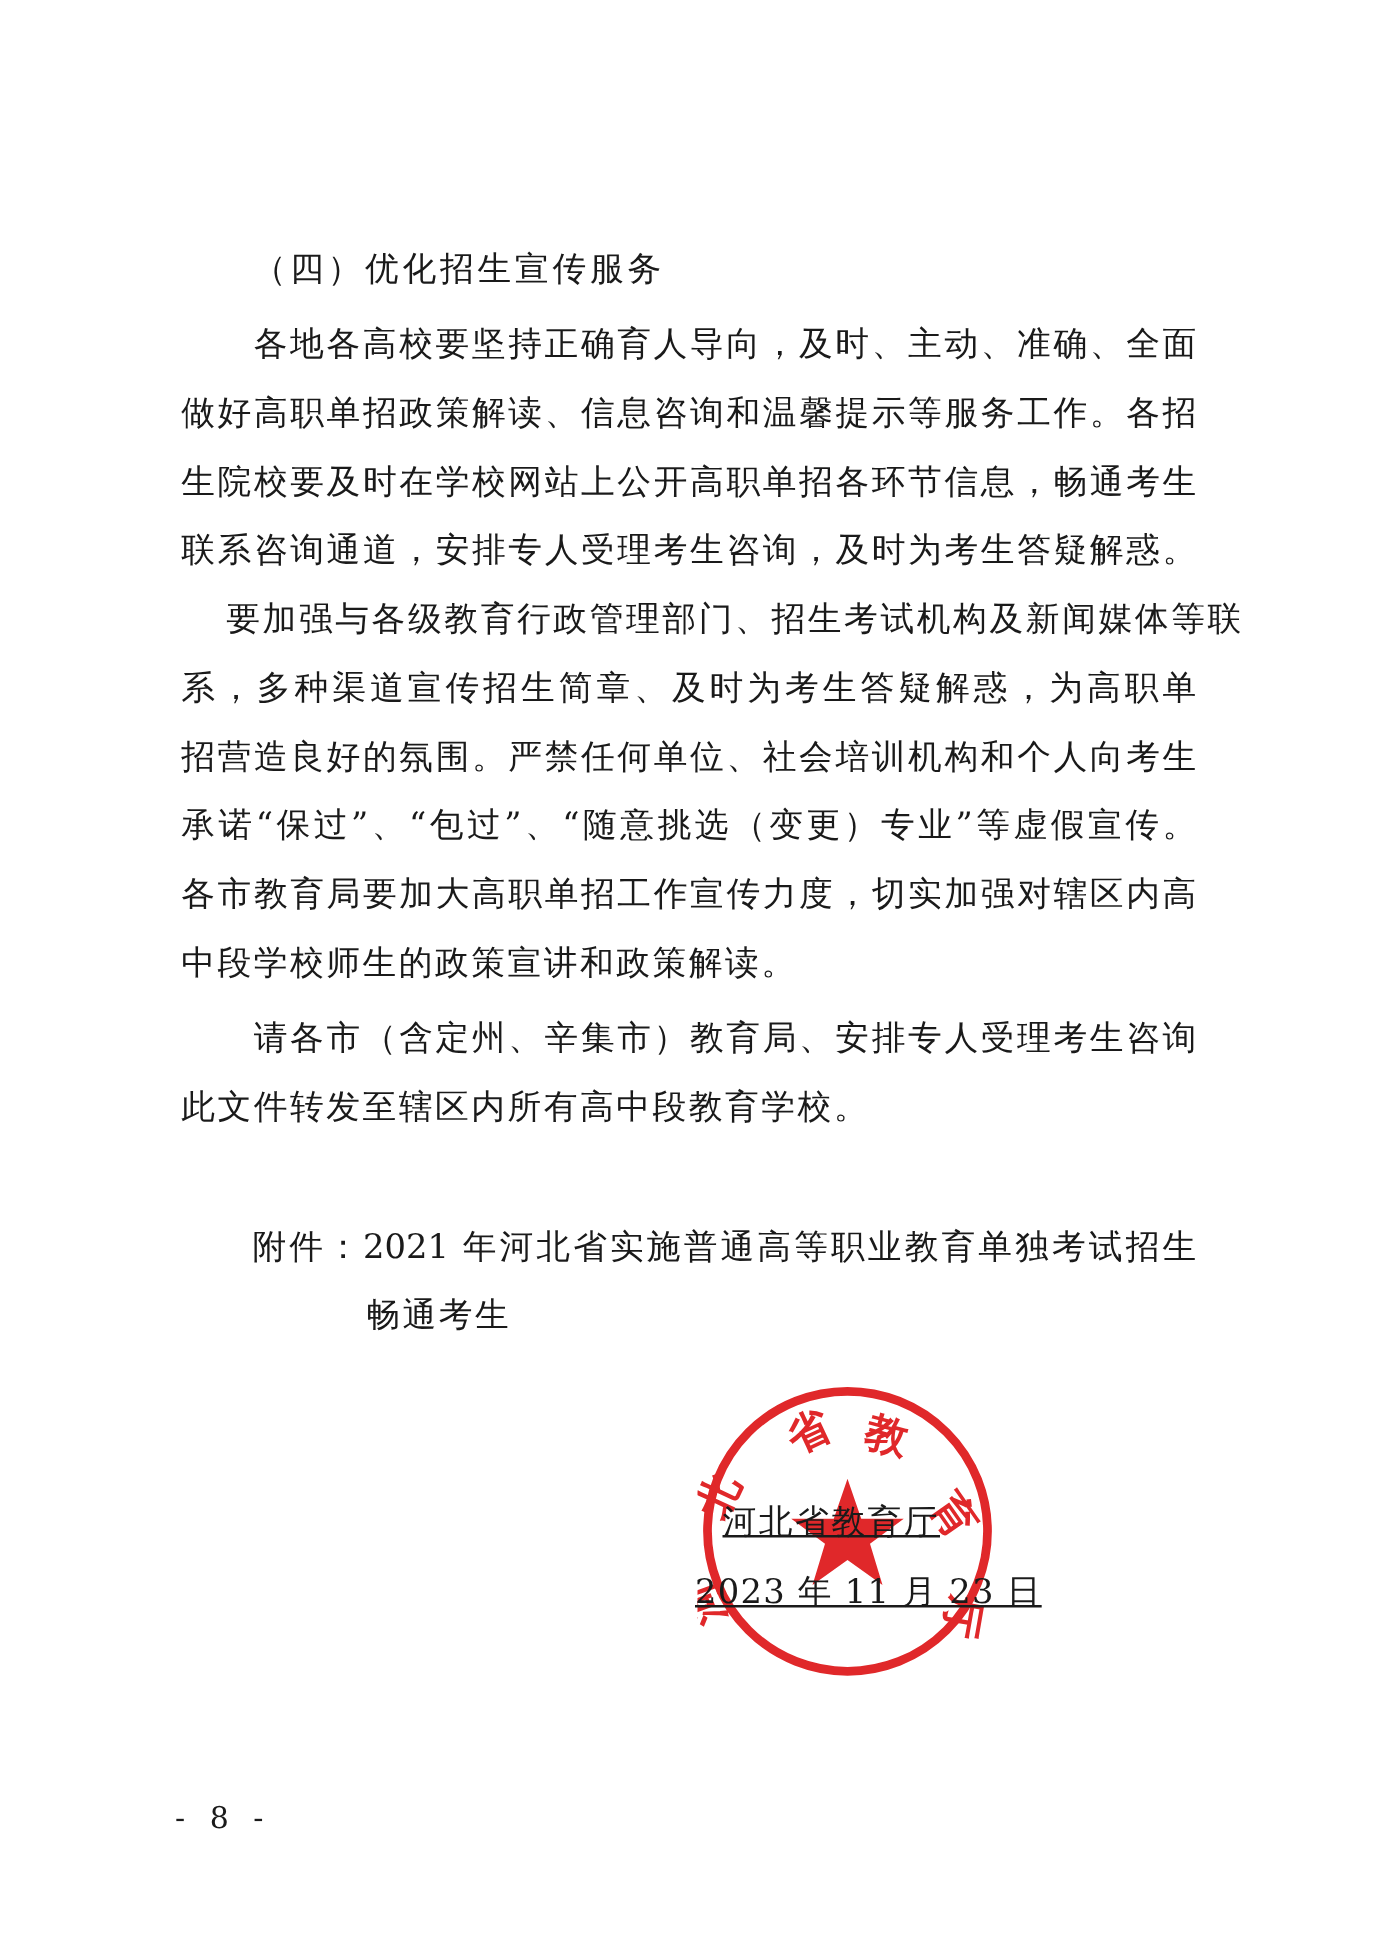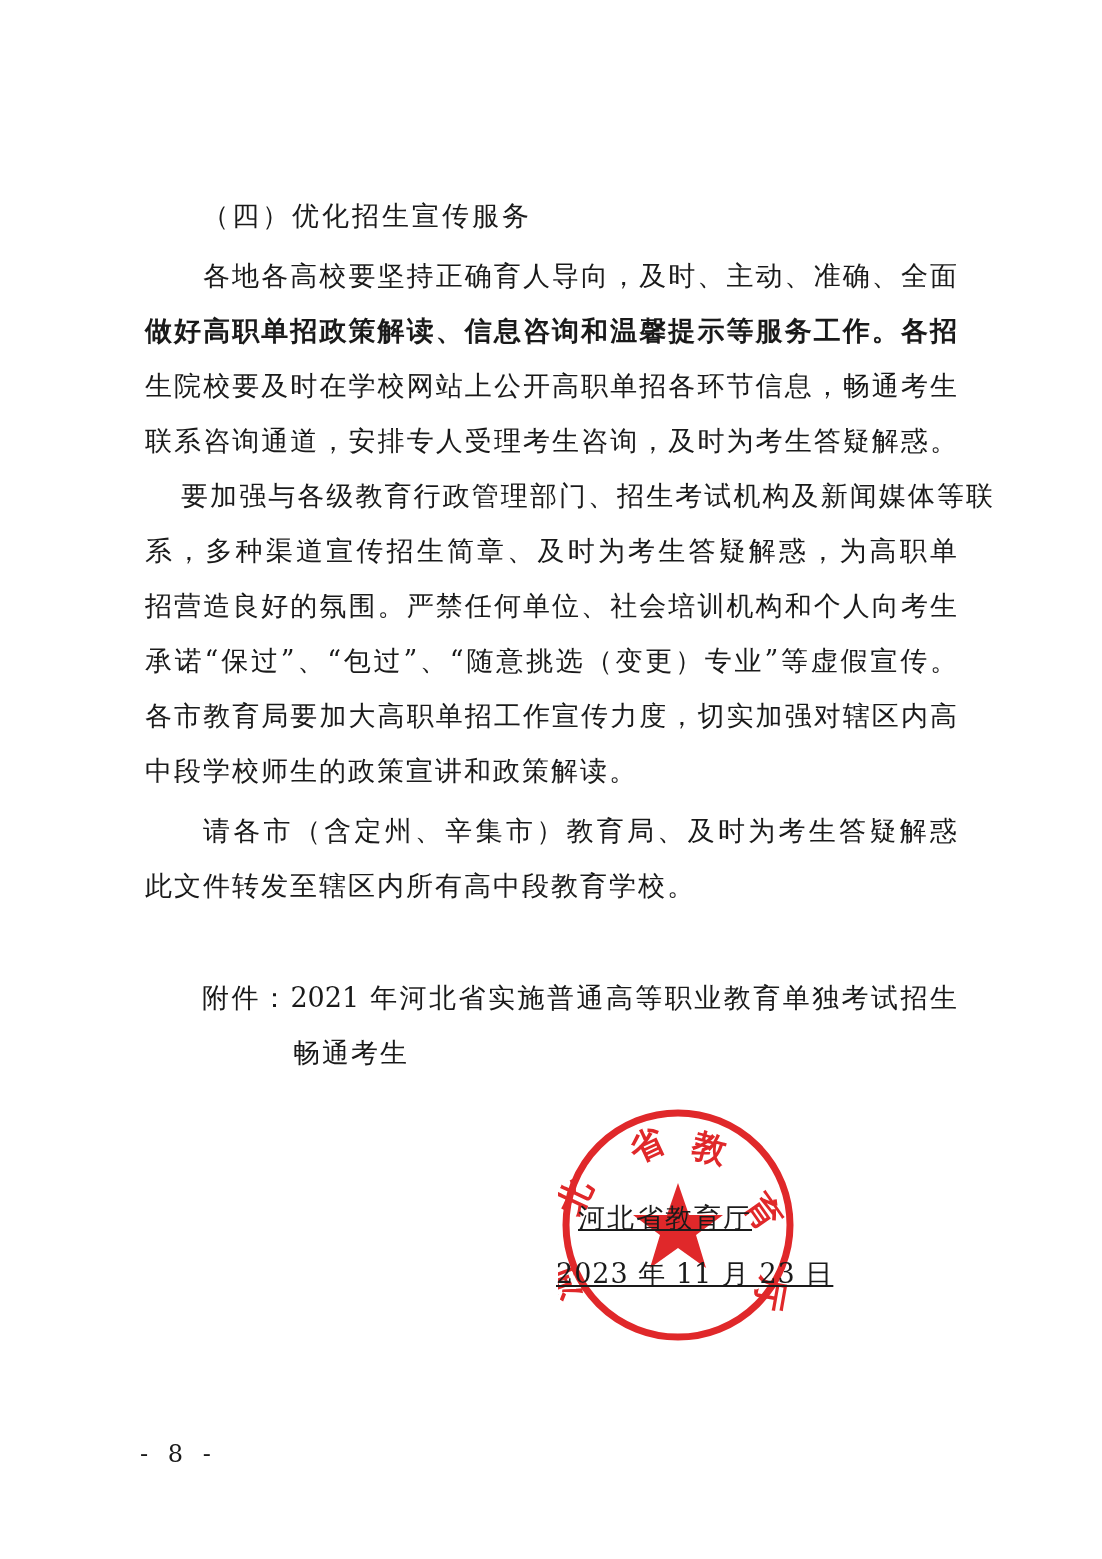--- a/index.html
+++ b/index.html
@@ -13,31 +13,31 @@
   .pagenum{position:absolute;left:140px;top:1440px;font-size:24px;letter-spacing:6px;}
 </style>
 </head>
 <body>
 
 <div>
 
   <div class="line heading">（四）优化招生宣传服务</div>
 
   <div class="line just" style="top:258px;padding-left:58px;width:754px;">各地各高校要坚持正确育人导向，及时、主动、准确、全面</div>
-  <div class="line just" style="top:313px;font-weight:bold;">做好高职单招政策解读、信息咨询和温馨提示等服务工作。各招</div>
+  <div class="line just" style="top:313px;">做好高职单招政策解读、信息咨询和温馨提示等服务工作。各招</div>
   <div class="line just" style="top:368px;">生院校要及时在学校网站上公开高职单招各环节信息，畅通考生</div>
   <div class="line just" style="top:423px;">联系咨询通道，安排专人受理考生咨询，及时为考生答疑解惑。</div>
   <div class="line just" style="top:478px;margin-left:36px;">要加强与各级教育行政管理部门、招生考试机构及新闻媒体等联</div>
   <div class="line just" style="top:533px;">系，多种渠道宣传招生简章、及时为考生答疑解惑，为高职单</div>
   <div class="line just" style="top:588px;">招营造良好的氛围。严禁任何单位、社会培训机构和个人向考生</div>
   <div class="line just" style="top:643px;">承诺“保过”、“包过”、“随意挑选（变更）专业”等虚假宣传。</div>
   <div class="line just" style="top:698px;">各市教育局要加大高职单招工作宣传力度，切实加强对辖区内高</div>
   <div class="line" style="top:753px;left:145px;">中段学校师生的政策宣讲和政策解读。</div>
 
-  <div class="line just" style="top:813px;padding-left:58px;width:754px;">请各市（含定州、辛集市）教育局、及时为考生答疑解惑</div>
+  <div class="line just" style="top:813px;padding-left:58px;width:754px;">请各市（含定州、辛集市）教育局、安排专人受理考生咨询</div>
   <div class="line" style="top:868px;left:145px;">此文件转发至辖区内所有高中段教育学校。</div>
 
   <div class="line just" style="top:980px;left:202px;width:755px;">附件：2021 年河北省实施普通高等职业教育单独考试招生</div>
   <div class="line" style="top:1035px;left:293px;">畅通考生</div>
 
   <svg class="stamp" viewBox="0 0 240 240">
     <circle cx="120" cy="120" r="112" fill="none" stroke="#e0282a" stroke-width="7"></circle>
     <polygon points="120,78 131,110 165,110 138,130 148,163 120,143 92,163 102,130 75,110 109,110" fill="#e0282a"></polygon>
     <text x="78" y="58" font-size="34" fill="#e0282a" transform="rotate(-25 78 58)" font-family="DejaVu Sans, sans-serif" font-weight="bold">省</text>
     <text x="132" y="50" font-size="34" fill="#e0282a" transform="rotate(15 132 50)" font-family="DejaVu Sans, sans-serif" font-weight="bold">教</text>

